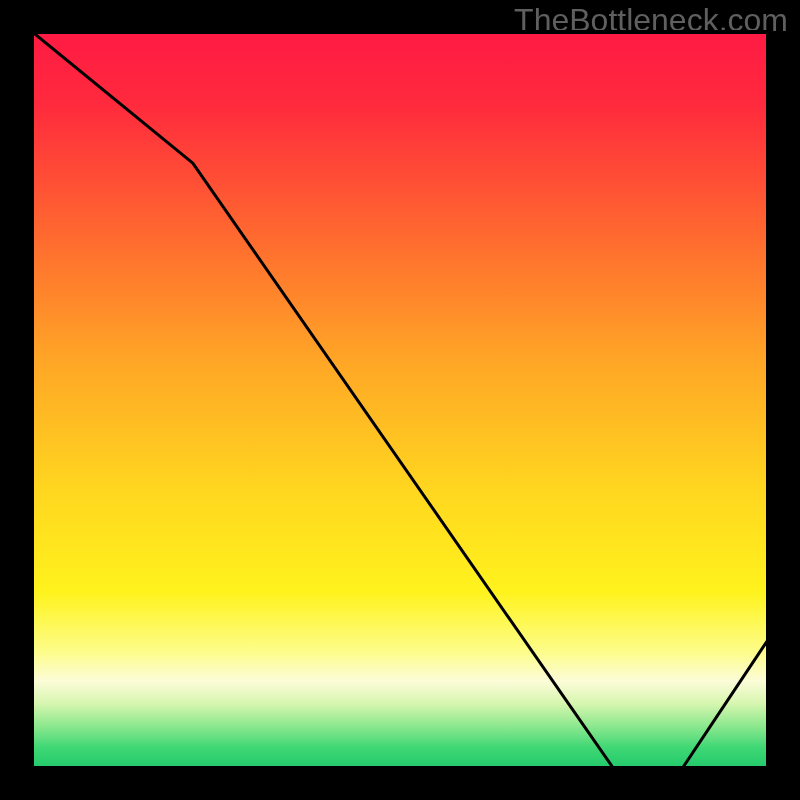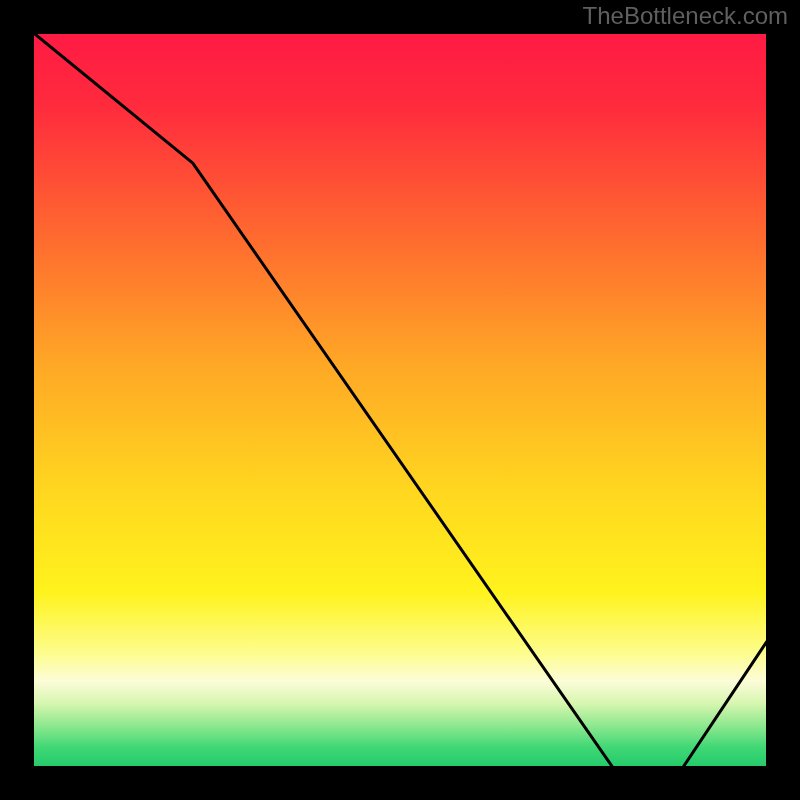--- a/index.html
+++ b/index.html
@@ -13,21 +13,21 @@
   .outer {
     position: relative;
     width: 800px;
     height: 800px;
     background: #000;
   }
   .watermark {
     position: absolute;
     color: #5f5f5f;
     font-family: Arial, Helvetica, sans-serif;
-    font-size: 24px;
+    font-size: 32px;
     font-weight: 500;
   }
   .plot-area {
     position: absolute;
     overflow: hidden;
   }
   .gradient-bg {
     position: absolute;
     left: 0; top: 0; right: 0; bottom: 0;
   }

